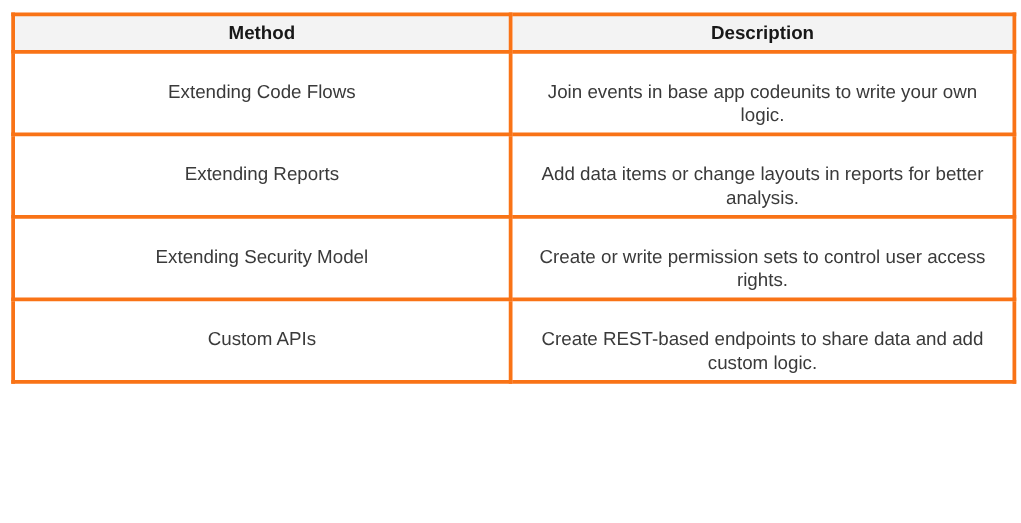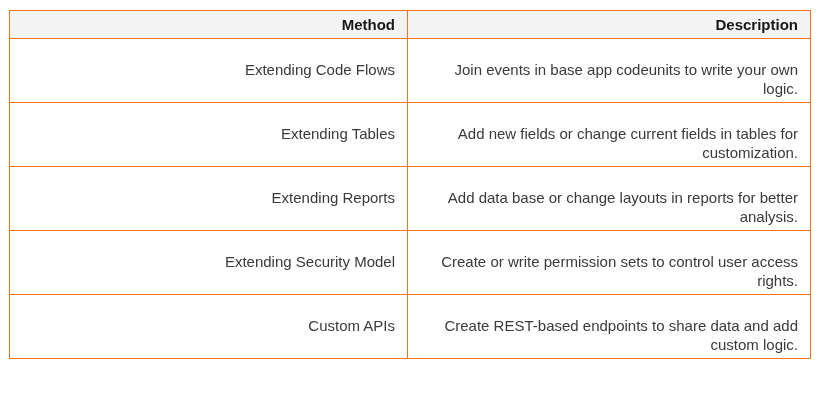--- a/index.html
+++ b/index.html
@@ -21,22 +21,22 @@
     border-collapse: collapse;
     table-layout: fixed;
     width: 801px;
     font-size: 15px;
     line-height: 19px;
     color: #3a3a3a;
   }
   table.methods col.c-method { width: 398px; }
   table.methods col.c-desc   { width: 403px; }
   table.methods th, table.methods td {
-    border: 1px solid #f97316;
-    text-align: right;
+    border: 3px solid #f97316;
+    text-align: center;
     vertical-align: top;
     padding: 4px 12px 4px 12px;
     box-sizing: border-box;
     overflow: hidden;
   }
   table.methods thead th {
     background: #f3f3f3;
     color: #181818;
     font-weight: 700;
     height: 28px;
@@ -62,26 +62,22 @@
         <th>Method</th>
         <th>Description</th>
       </tr>
     </thead>
     <tbody id="table-body">
         <tr>
           <td>Extending Code Flows</td>
           <td>Join events in base app codeunits to write your own logic.</td>
         </tr>
         <tr>
-          <td>Extending Tables</td>
-          <td>Add new fields or change current fields in tables for customization.</td>
-        </tr>
-        <tr>
           <td>Extending Reports</td>
-          <td>Add data base or change layouts in reports for better analysis.</td>
+          <td>Add data items or change layouts in reports for better analysis.</td>
         </tr>
         <tr>
           <td>Extending Security Model</td>
           <td>Create or write permission sets to control user access rights.</td>
         </tr>
         <tr>
           <td>Custom APIs</td>
           <td>Create REST-based endpoints to share data and add custom logic.</td>
         </tr>
       </tbody>

